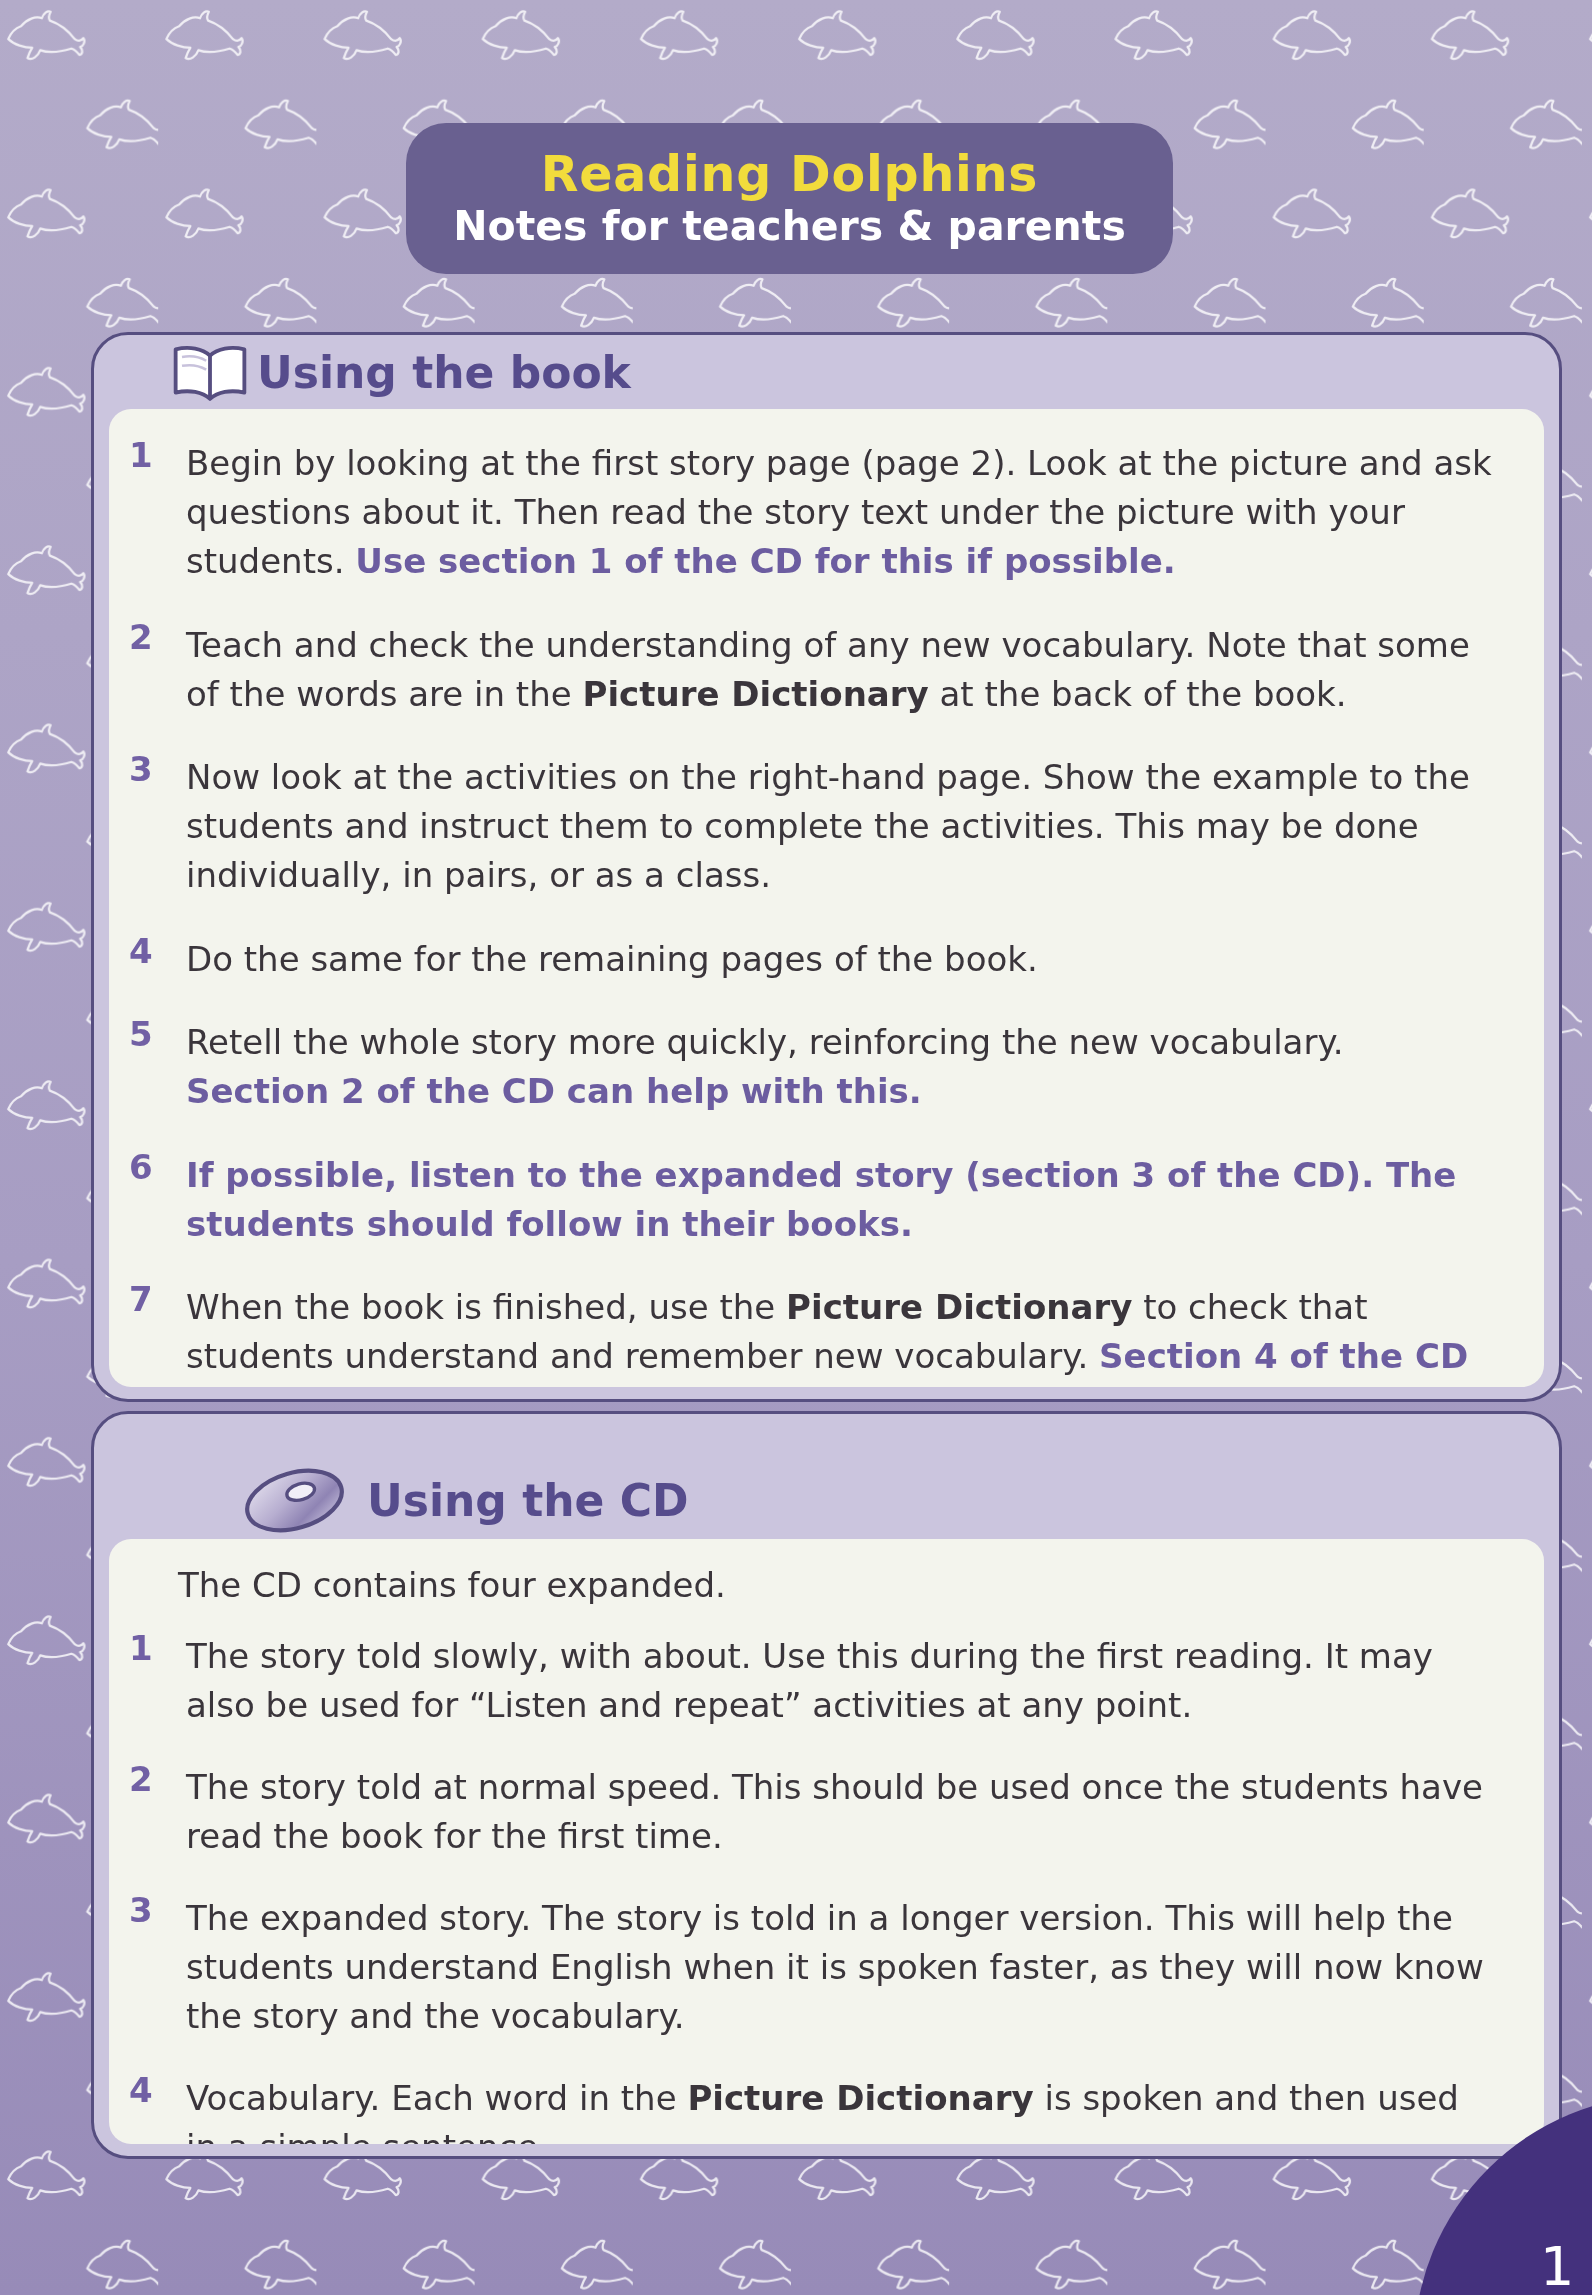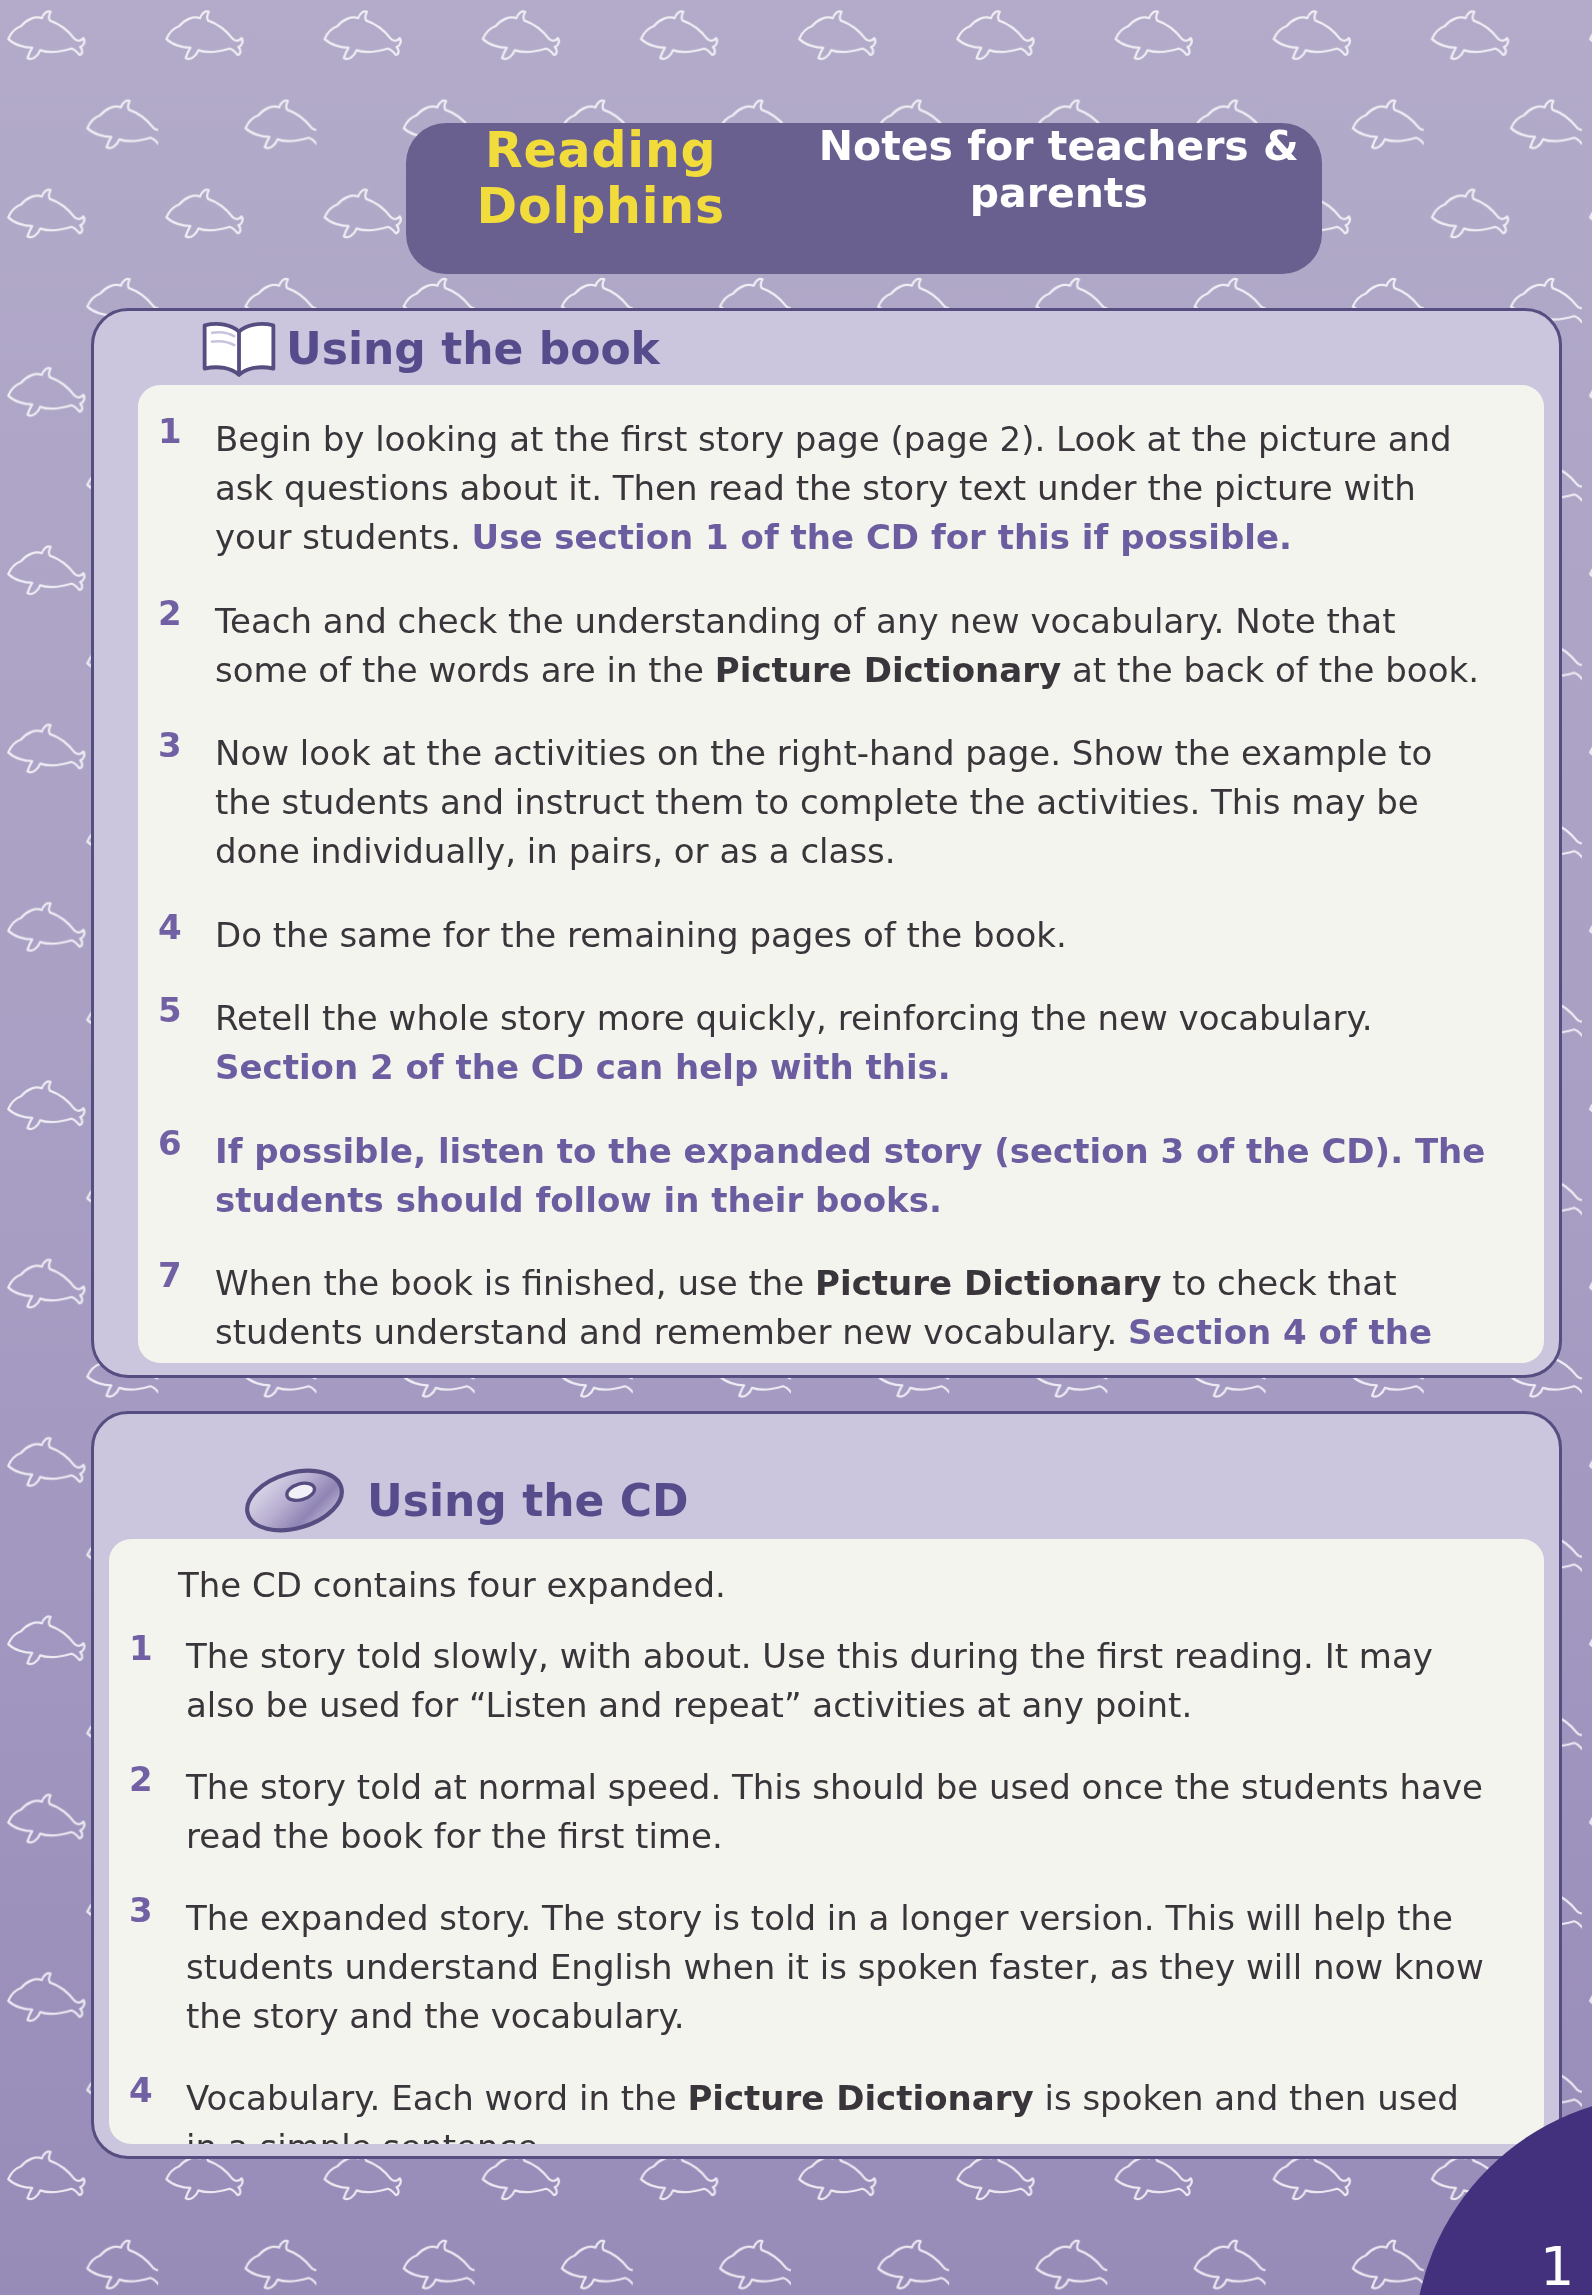--- a/index.html
+++ b/index.html
@@ -7,24 +7,24 @@
     position:relative;
     width:1592px;height:2295px;
     overflow:hidden;
     font-family:"DejaVu Sans", sans-serif;
     background:var(--page_bg,#a79dc3);
   }
   .bg-pattern{position:absolute;inset:0;z-index:0;display:block;}
 
   
   .title-box{
-    position:absolute;left:406px;top:123px;width:916px;height:151px;
+    position:absolute;left:406px;top:123px;width:767px;height:151px;
     background:var(--banner_bg,#696090);
     border-radius:40px;
-    display:flex;flex-direction:row;justify-content:center;
+    display:flex;flex-direction:column;justify-content:center;
     z-index:2;text-align:center;
   }
   .title-box .title{
     color:var(--banner_title,#f2dc3c);
     font-size:49px;font-weight:bold;line-height:1.15;letter-spacing:0.8px;
   }
   .title-box .subtitle{
     color:var(--banner_subtitle,#ffffff);
     font-size:41px;font-weight:bold;line-height:1.15;
   }
@@ -32,21 +32,21 @@
   
   .panel{
     position:absolute;left:91px;width:1471px;
     background:var(--panel_bg,#cbc5de);
     border:3.4px solid var(--panel_border,#564e80);
     border-radius:37px;
     box-sizing:border-box;
     z-index:1;
     display:flex;flex-direction:column;
   }
-  .panel-1{top:308px;height:1070px;padding-left:29px;}
+  .panel-1{top:332px;height:1070px;}
   .panel-2{top:1411px;height:748px;}
 
   .panel-heading{
     display:flex;align-items:center;
     flex:0 0 auto;
   }
   .panel-1 .panel-heading{height:74px;padding-left:74px;}
   .panel-2 .panel-heading{height:77px;padding-left:145px;margin-top:48px;}
   .panel-heading h2{
     margin:0;font-size:44px;font-weight:bold;

